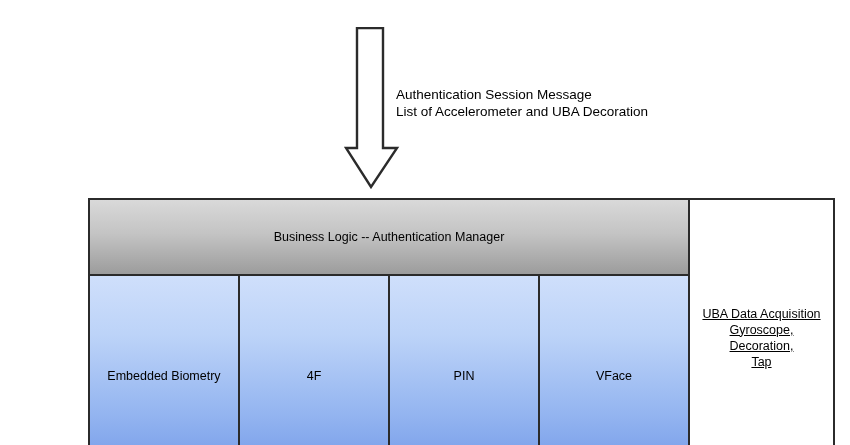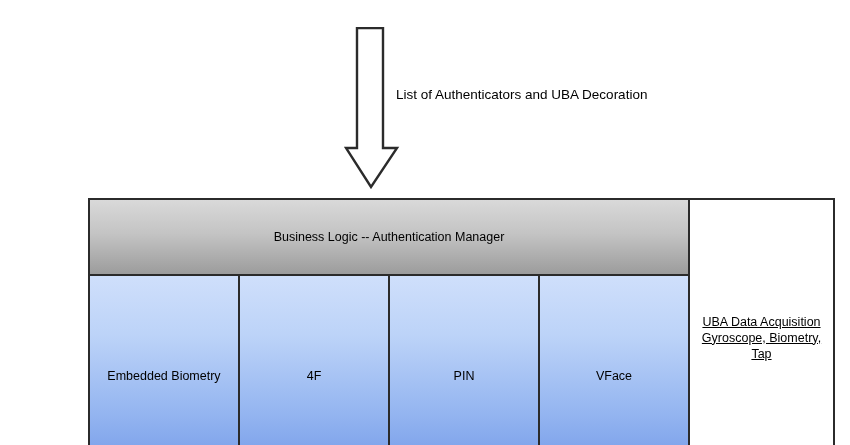--- a/index.html
+++ b/index.html
@@ -129,21 +129,22 @@
 
 <div id="canvas">
 
   <div class="arrow-wrap">
     <svg width="56" height="162" viewBox="0 0 56 162">
       <polygon points="13,1 39,1 39,121 53,121 27,160 2,121 13,121" fill="#ffffff" stroke="#2b2b2b" stroke-width="2.4" stroke-linejoin="miter"></polygon>
     </svg>
   </div>
 
   <div class="arrow-caption">
-    <span class="cap-line">List of Authenticators and UBA Decoration</span>
+    <span class="cap-line">Authentication Session Message</span>
+    <span class="cap-line">List of Accelerometer and UBA Decoration</span>
   </div>
 
   <div class="system-box">
 
     <div class="stack-region">
 
       <div class="business-logic">
         <span>Business Logic -- Authentication Manager</span>
       </div>
 
@@ -160,20 +161,20 @@
         <div class="authenticator-cell">
           <span>VFace</span>
         </div>
       </div>
 
     </div>
 
     <div class="uba-region">
       <div class="uba-text">
         <span class="uba-line">UBA Data Acquisition</span>
-        <span class="uba-line">Gyroscope, Biometry,</span>
+        <span class="uba-line">Gyroscope, Decoration,</span>
         <span class="uba-line">Tap</span>
       </div>
     </div>
 
   </div>
 
 </div>
 
 </body></html>

